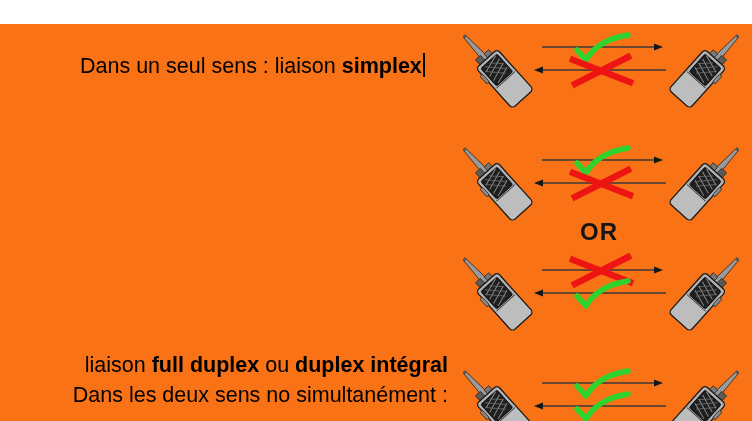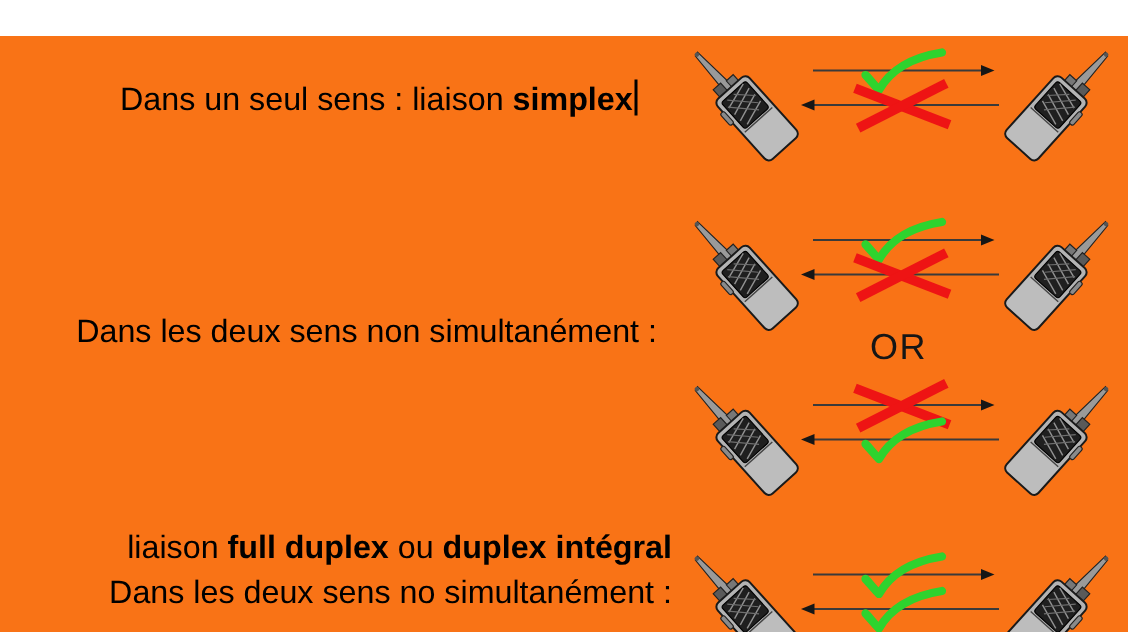--- a/index.html
+++ b/index.html
@@ -34,21 +34,21 @@
     display:inline-block;
     width:2px;height:24px;
     background:#000;
     vertical-align:-4px;
     margin-left:1px;
   }
   #or-label{
     position:absolute;
     left:580px;top:194px;
     font-size:24px;
-    font-weight:normal;
+    font-weight:bold;
     letter-spacing:1px;
     color:#161616;
   }
   .diagram{
     position:absolute;
     left:450px;
     width:302px;height:95px;
   }
   .arrow-line{stroke:var(--arrow);stroke-width:1.3;}
   .arrow-head{fill:#161616;}
@@ -87,21 +87,20 @@
         <path d="M59,3 L6,30"></path>
       </g>
     </defs>
   </svg>
 
   <div class="caption" id="caption-simplex">
     <span>Dans un seul sens : liaison </span><b>simplex</b><span class="caret"></span>
   </div>
 
   <div class="caption" id="caption-half-duplex">
-    <div>Dans les deux sens non simultanément :</div>
   </div>
 
   <div class="caption" id="caption-full-duplex">
     <div><span>liaison </span><b>full duplex</b><span> ou </span><b>duplex intégral</b></div>
     <div>Dans les deux sens no simultanément :</div>
   </div>
 
   <div id="or-label">OR</div>
 
   <svg class="diagram" style="top:1px" viewBox="0 0 302 95" width="302" height="95">

